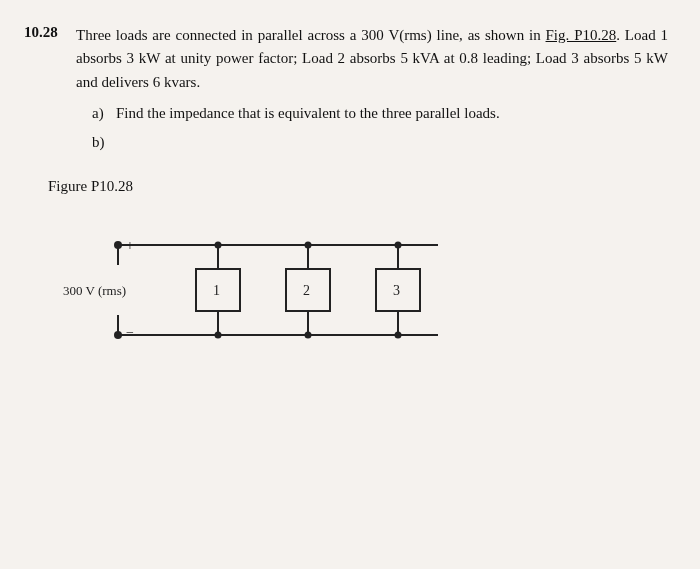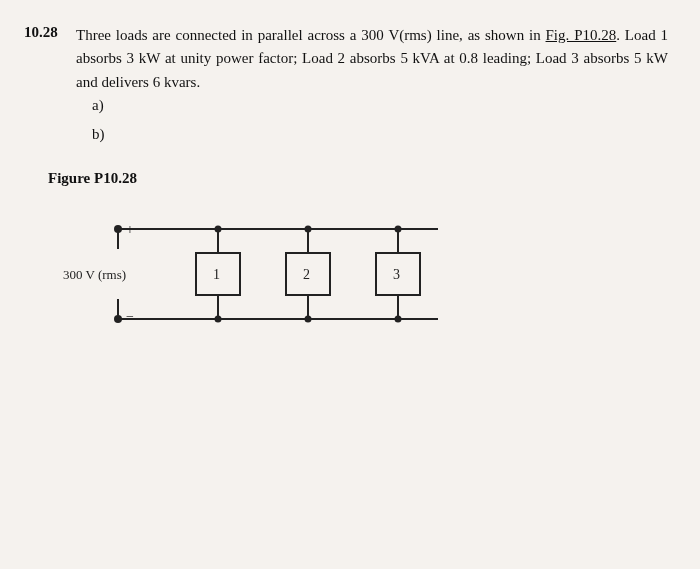--- a/index.html
+++ b/index.html
@@ -24,21 +24,21 @@
       white-space: nowrap;
       font-size: 15px;
       min-width: 44px;
     }
 
     .problem-text {
       line-height: 1.55;
     }
 
     .problem-text p {
-      margin-bottom: 0;
+      margin-bottom: 8px;
       text-align: justify;
     }
 
     .sub-item {
       display: flex;
       gap: 6px;
       margin-bottom: 6px;
       padding-left: 16px;
     }
 
@@ -50,23 +50,23 @@
     .underline-link {
       text-decoration: underline;
     }
 
     .figure-section {
       margin-top: 18px;
       padding-left: 24px;
     }
 
     .figure-title {
-      font-weight: bold;
+      font-weight: normal;
       font-size: 15px;
-      margin-bottom: 14px;
+      margin-bottom: 22px;
     }
 
     .circuit-diagram {
       position: relative;
       width: 420px;
       height: 160px;
       margin-left: 10px;
     }
 
     .circuit-diagram svg {
@@ -81,20 +81,21 @@
 <body>
 
 <div class="problem-block">
   <div class="problem-number">10.28</div>
   <div class="problem-text">
     <p>
       Three loads are connected in parallel across a 300 V(rms) line, as shown in <span class="underline-link">Fig. P10.28</span>. Load 1 absorbs 3 kW at unity power factor; Load 2 absorbs 5 kVA at 0.8 leading; Load 3 absorbs 5 kW and delivers 6 kvars.
     </p>
     <div class="sub-item">
       <span class="sub-label">a)</span>
+      <span>Find the impedance that is equivalent to the three parallel loads.</span>
     </div>
     <div class="sub-item">
       <span class="sub-label">b)</span>
     </div>
   </div>
 </div>
 
 <div class="figure-section">
   <div class="figure-title">Figure P10.28</div>
 

